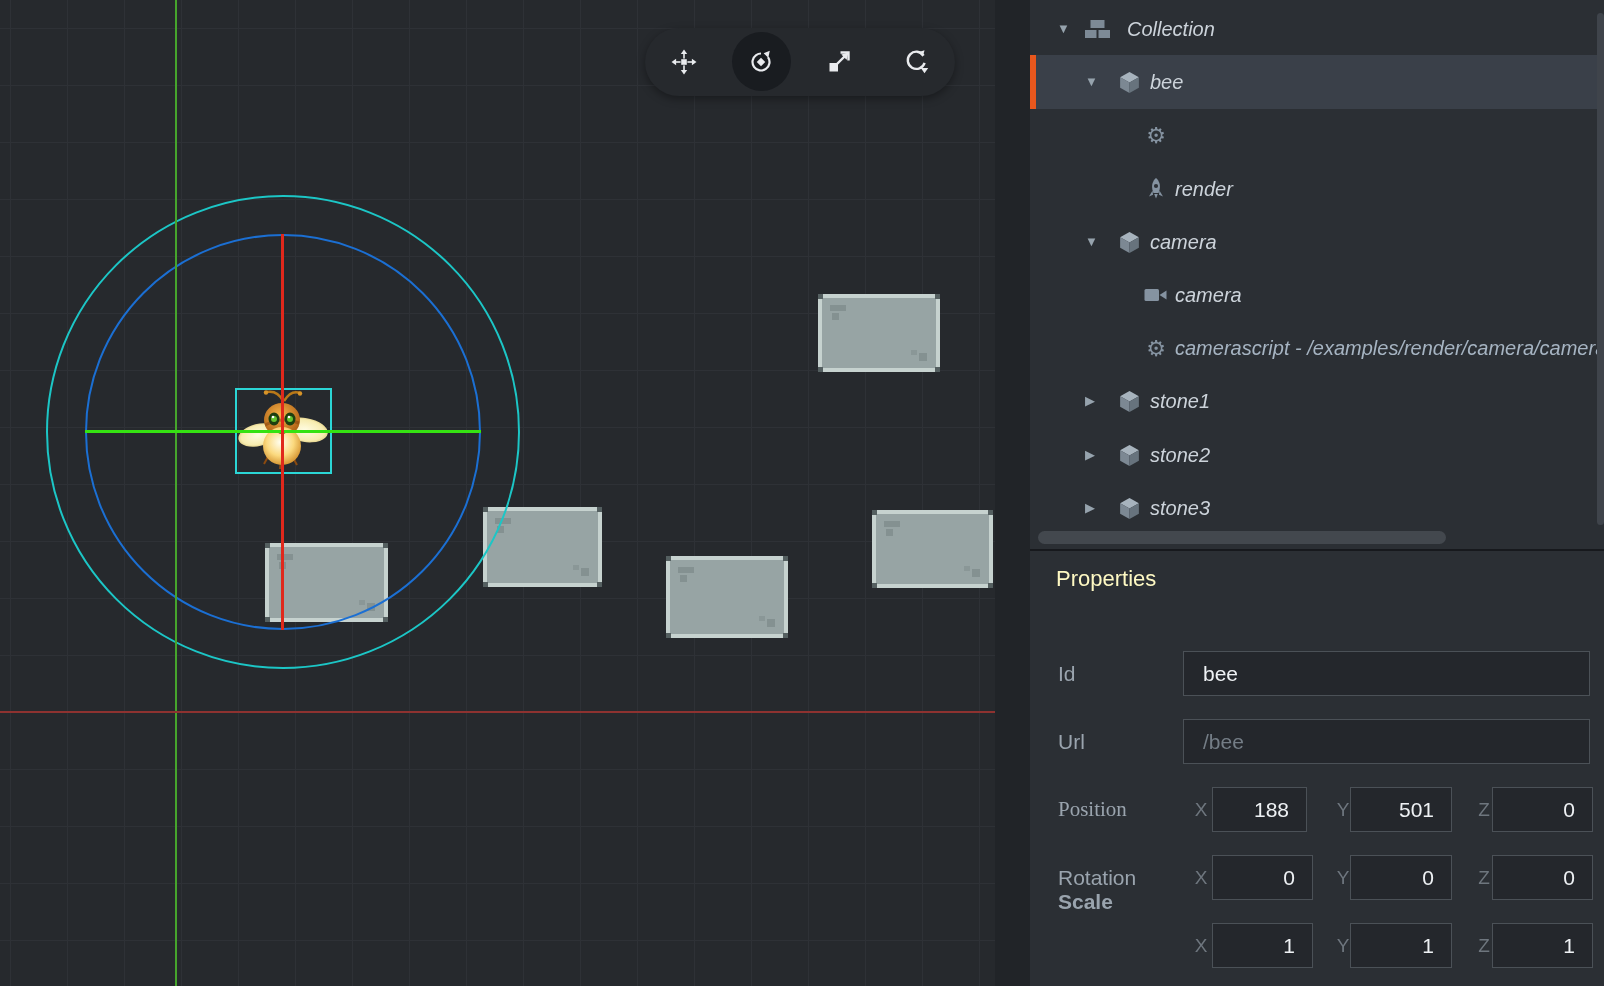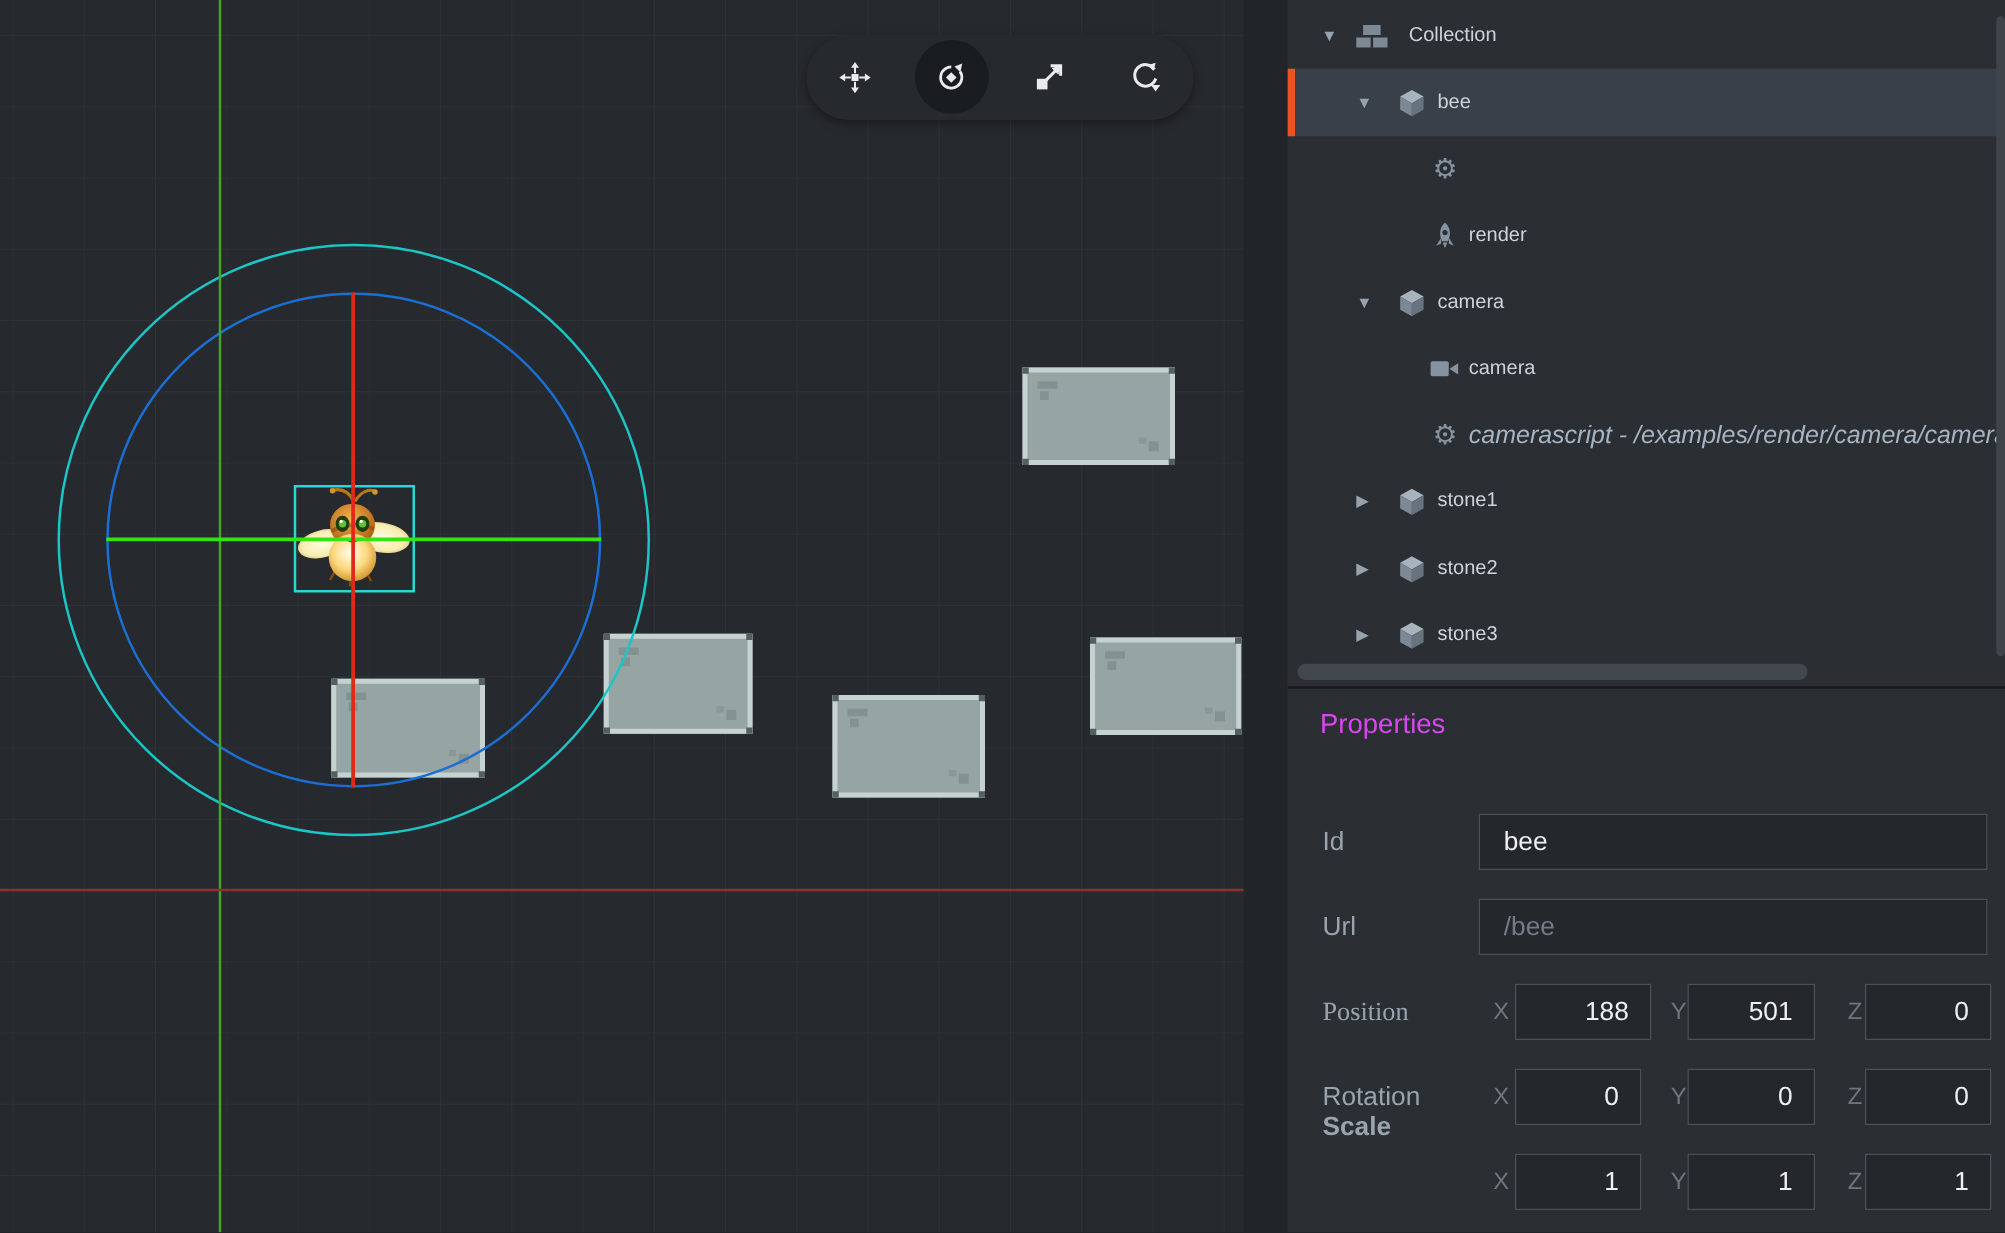--- a/index.html
+++ b/index.html
@@ -40,29 +40,29 @@
 
   
   .gutter{position:absolute;left:995px;top:0;width:35px;height:986px;background:#212428;}
   .panel{position:absolute;left:1030px;top:0;width:574px;height:986px;background:#2b2f34;overflow:hidden;}
 
   .trow{position:absolute;left:0;width:574px;height:54px;}
   .trow.sel{background:#3a4049;}
   .trow.sel::before{content:"";position:absolute;left:0;top:0;width:6px;height:100%;background:#e8571d;}
   .texp{position:absolute;top:0;height:54px;line-height:54px;font-size:13px;color:#96a3ad;cursor:default;}
   .ticon{position:absolute;top:0;height:54px;width:32px;display:flex;align-items:center;justify-content:center;}
-  .tlab{position:absolute;top:0;height:54px;line-height:54px;font-size:16px;color:#ccd3da;white-space:nowrap;}
+  .tlab{position:absolute;top:0;height:54px;line-height:54px;font-size:20px;color:#ccd3da;white-space:nowrap;font-style:italic;}
   .tlab.italic{font-style:italic;font-size:20px;color:#a6b4c2;}
   .gear{font-family:"DejaVu Sans",sans-serif;font-size:22px;color:#8593a1;font-style:normal;}
 
   .hscroll{position:absolute;left:8px;top:531px;width:408px;height:13px;border-radius:7px;background:#43484e;}
   .vscroll{position:absolute;left:567px;top:13px;width:7px;height:512px;border-radius:4px;background:#3f444b;}
   .divider{position:absolute;left:0;top:549px;width:574px;height:2px;background:#17191d;}
 
-  .ptitle{position:absolute;left:26px;top:566px;font-size:22px;color:#d946ef;}
+  .ptitle{position:absolute;left:26px;top:566px;font-size:22px;color:#fef9c3;}
   .plabel{position:absolute;left:28px;width:125px;height:45px;line-height:45px;font-size:21px;color:#9aa4ae;}
   .axlabel{position:absolute;width:22px;height:45px;line-height:45px;font-size:19px;color:#6e767e;text-align:center;}
   .pin{position:absolute;height:45px;box-sizing:border-box;background:#24272c;border:1px solid #4b5157;
        color:#eef1f4;font-size:21px;font-family:"Liberation Sans","DejaVu Sans",sans-serif;padding:0 18px 0 19px;outline:none;}
   .pin.num{text-align:right;padding:0 17px 0 4px;}
   .pin.dim{color:#747d86;}
 </style>
 </head>
 <body>
 
@@ -321,21 +321,21 @@
     <div class="divider"></div>
 
     <div class="ptitle">Properties</div>
     <div id="fields">
         <div class="plabel" style="top: 651px;">Id</div>
         <input class="pin" value="bee" style="left: 153px; top: 651px; width: 407px;">
         <div class="plabel" style="top: 719px;">Url</div>
         <input class="pin dim" value="/bee" style="left: 153px; top: 719px; width: 407px;">
         <div class="plabel" style="top: 787px; font-family: Liberation Serif, serif;">Position</div>
         <div class="axlabel" style="left: 160px; top: 787px;">X</div>
-        <input class="pin num" value="188" style="left: 182px; top: 787px; width: 109px;">
+        <input class="pin num" value="188" style="left: 182px; top: 787px; width: 95px;">
         <div class="axlabel" style="left: 302px; top: 787px;">Y</div>
         <input class="pin num" value="501" style="left: 320px; top: 787px; width: 102px;">
         <div class="axlabel" style="left: 443px; top: 787px;">Z</div>
         <input class="pin num" value="0" style="left: 462px; top: 787px; width: 101px;">
         <div class="plabel" style="top: 855px;">Rotation</div>
         <div class="axlabel" style="left: 160px; top: 855px;">X</div>
         <input class="pin num" value="0" style="left: 182px; top: 855px; width: 101px;">
         <div class="axlabel" style="left: 302px; top: 855px;">Y</div>
         <input class="pin num" value="0" style="left: 320px; top: 855px; width: 102px;">
         <div class="axlabel" style="left: 443px; top: 855px;">Z</div>

